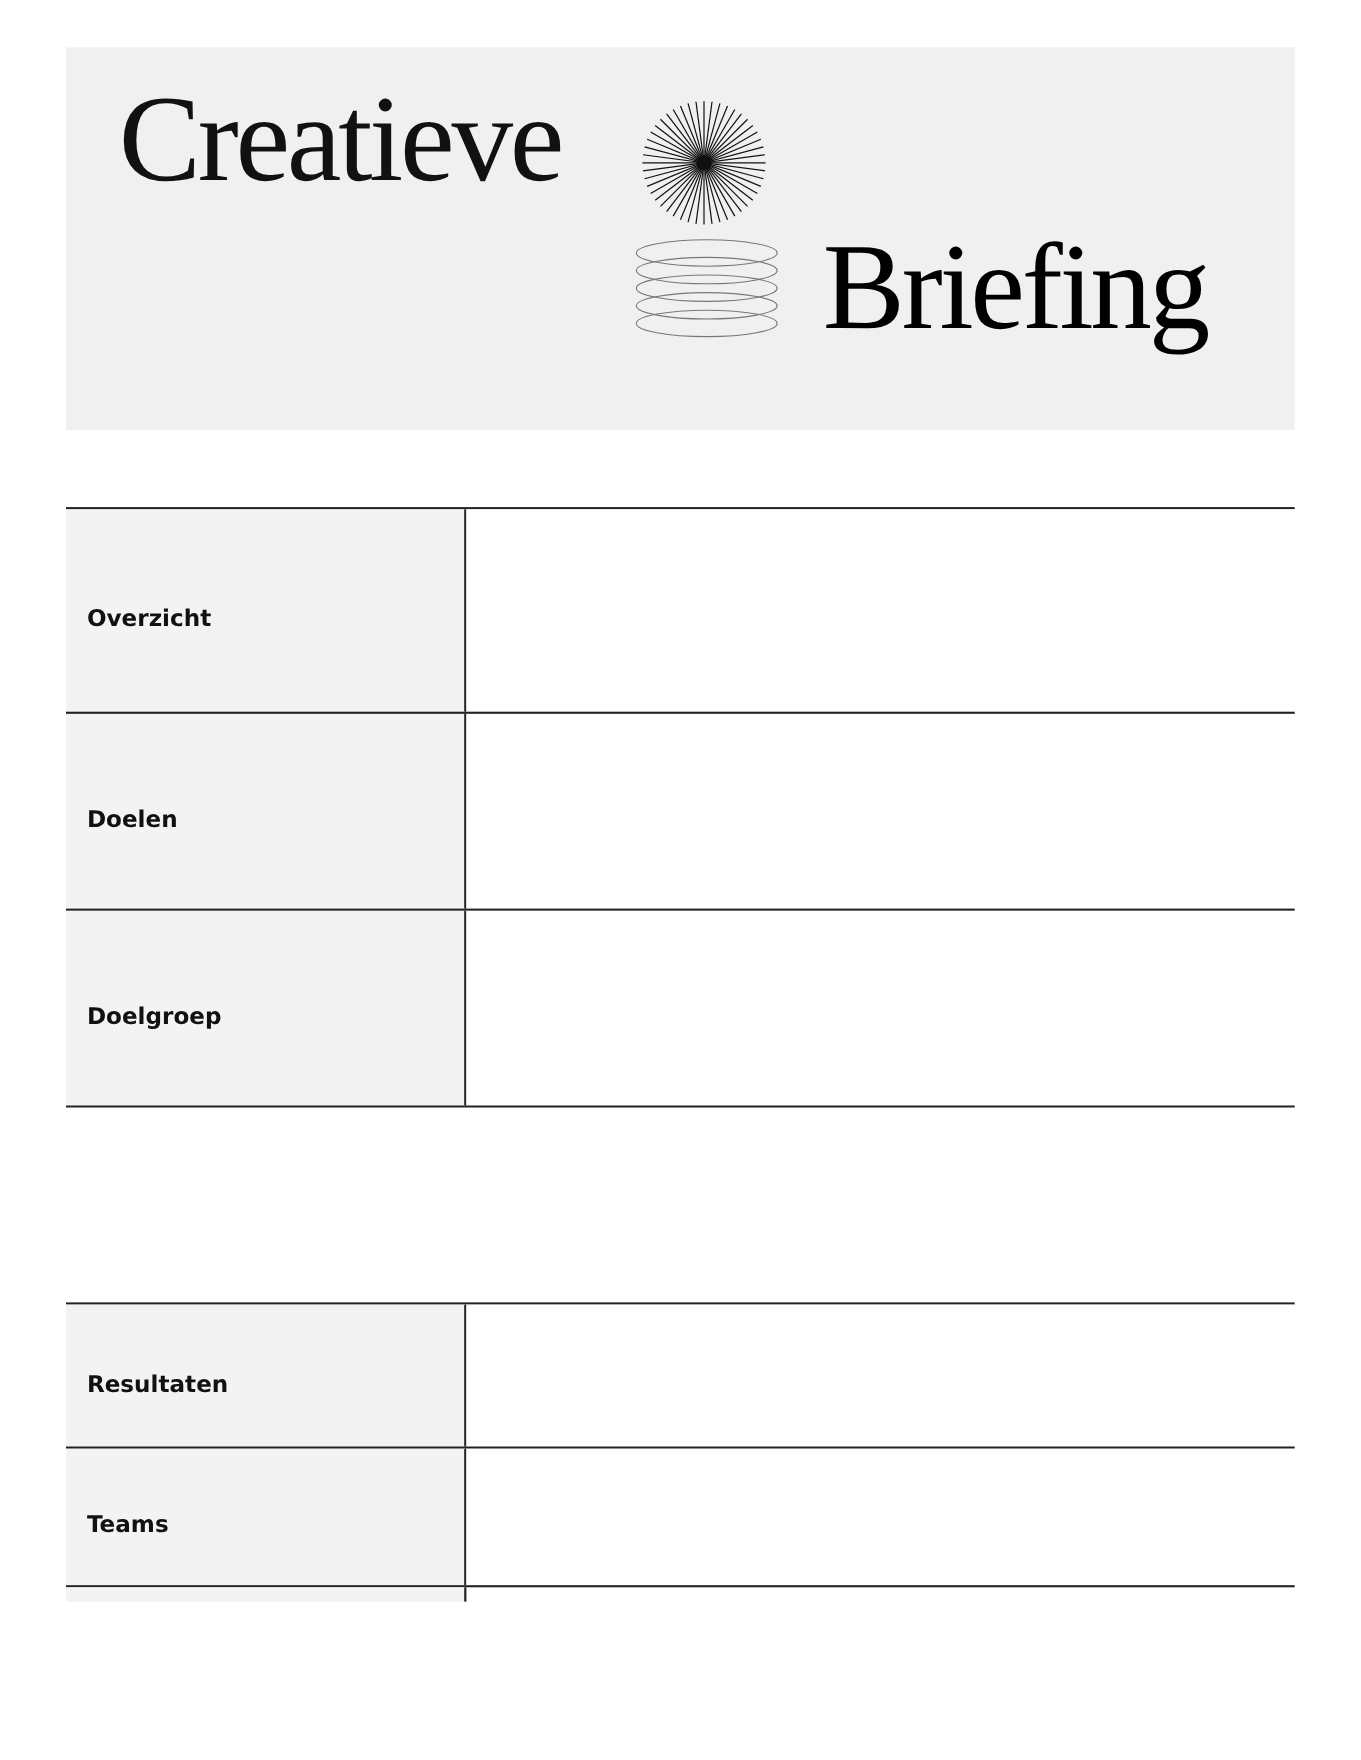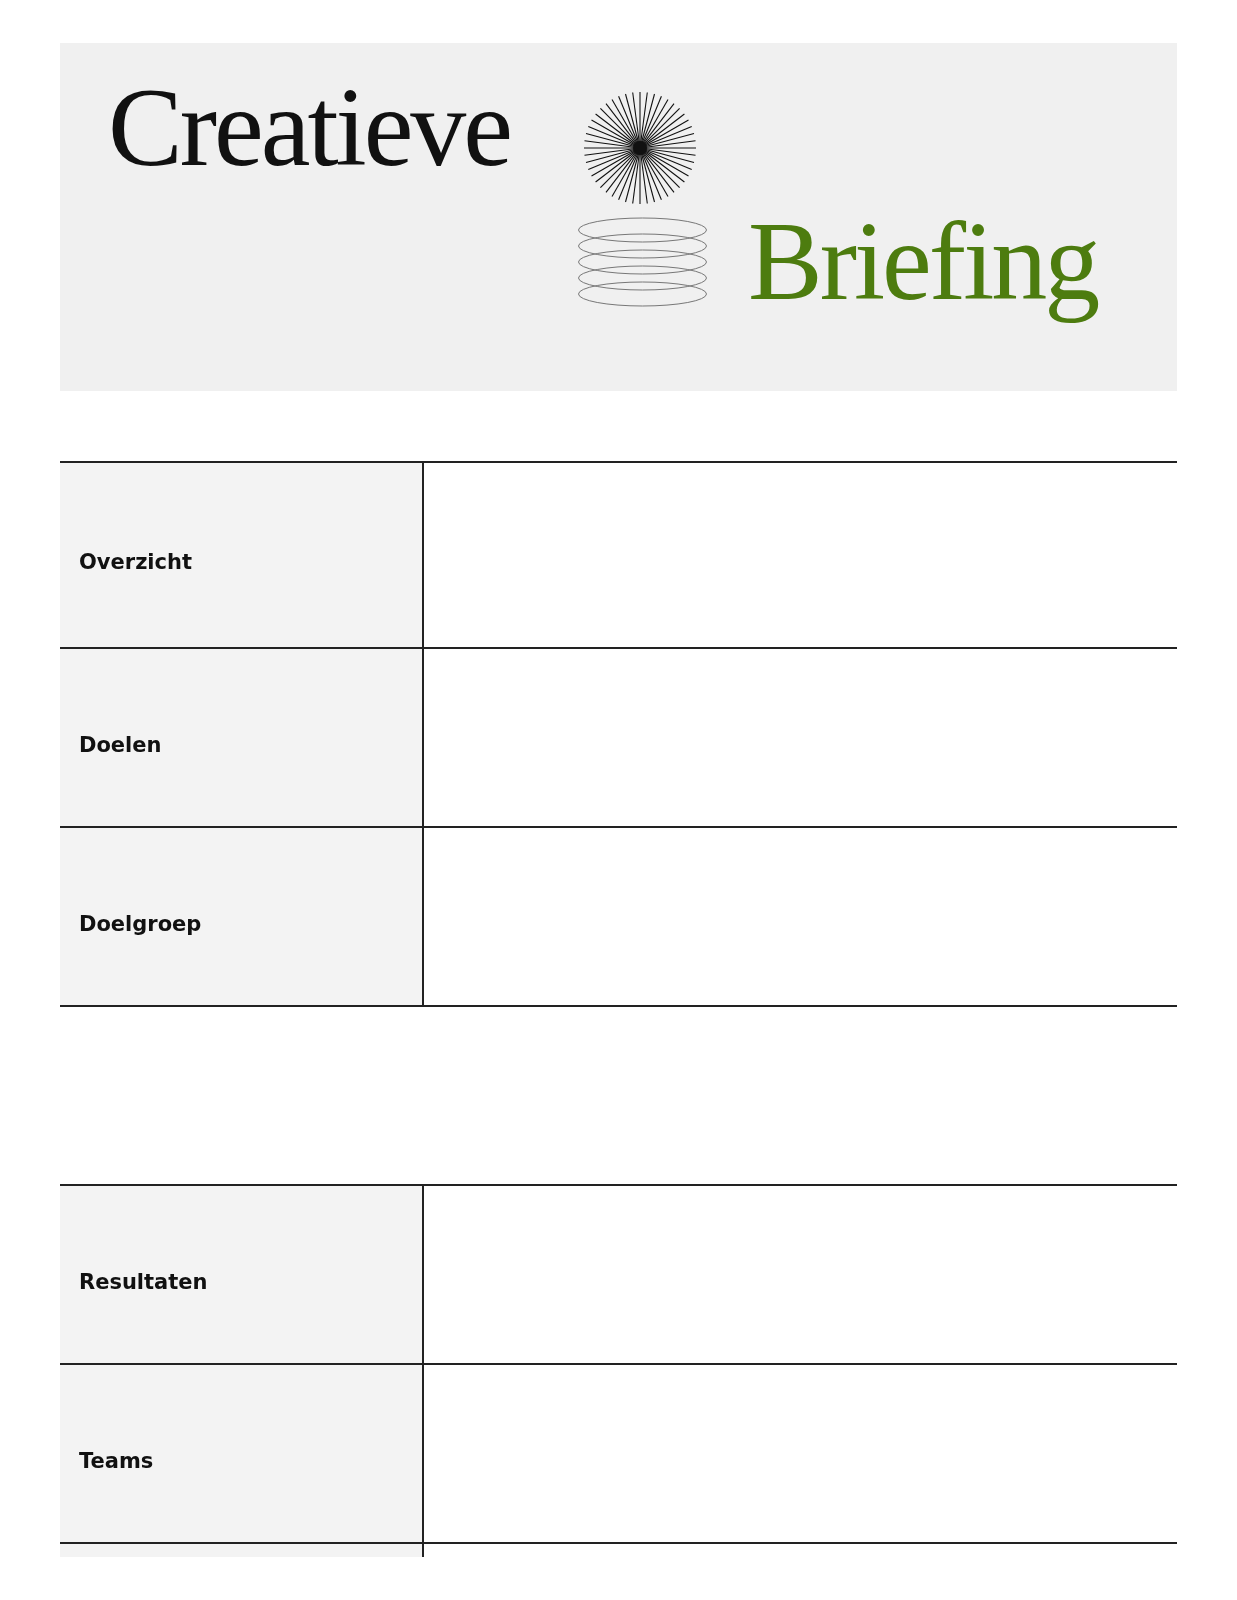--- a/index.html
+++ b/index.html
@@ -1,19 +1,19 @@
 <!DOCTYPE html>
 <html><head>
 <meta charset="utf-8">
 <style>
   html, body { margin:0; padding:0; background:#ffffff; }
   body { width:1237px; height:1600px; position:relative; overflow:hidden; font-family:"Liberation Sans", sans-serif; }
   .header { position:absolute; left:60px; top:43px; width:1117px; height:348px; background:#f0f0f0; }
   .title-1 { position:absolute; left:48px; top:28px; font-family:"Liberation Serif", "DejaVu Serif", serif; font-size:112px; letter-spacing:-3px; color:#111; line-height:1; }
-  .title-2 { position:absolute; left:688px; top:162px; font-family:"Liberation Serif", "DejaVu Serif", serif; font-size:112px; letter-spacing:-3px; color:#4d7c0f; line-height:1; }
+  .title-2 { position:absolute; left:688px; top:162px; font-family:"Liberation Serif", "DejaVu Serif", serif; font-size:112px; letter-spacing:-3px; color:#000000; line-height:1; }
   .burst { position:absolute; left:520px; top:45px; width:120px; height:120px; }
   .rings { position:absolute; left:515px; top:173px; width:135px; height:95px; }
   .table { position:absolute; left:60px; top:461px; width:1117px; }
   .row { position:relative; display:flex; border-top:2px solid #222; box-sizing:border-box; }
   .label-cell { width:364px; background:#f3f3f3; border-right:2px solid #222; box-sizing:border-box; display:flex; align-items:center; padding-left:19px; padding-top:14px; }
   .label-cell span { font-family:"DejaVu Sans", sans-serif; font-weight:bold; font-size:21px; color:#111; }
   .value-cell { flex:1; background:#fff; }
   .tail { display:flex; height:13px; border-top:2px solid #222; }
   .tail .label-cell { padding:0; }
 </style>
@@ -78,27 +78,27 @@
   </div>
   <div class="row" style="height:179px">
     <div class="label-cell">
         <span>Doelgroep</span>
       </div>
     <div class="value-cell"></div>
   </div>
   <div class="row" style="height:179px">
     <div class="value-cell"></div>
   </div>
-  <div class="row" style="height:179px">
+  <div class="row" style="height:131px">
     <div class="label-cell">
         <span>Resultaten</span>
       </div>
     <div class="value-cell"></div>
   </div>
-  <div class="row" style="height:179px">
+  <div class="row" style="height:126px">
     <div class="label-cell">
         <span>Teams</span>
       </div>
     <div class="value-cell"></div>
   </div>
   <div class="tail">
     <div class="label-cell"></div>
     <div class="value-cell" style="background:transparent"></div>
   </div>
 </div>

